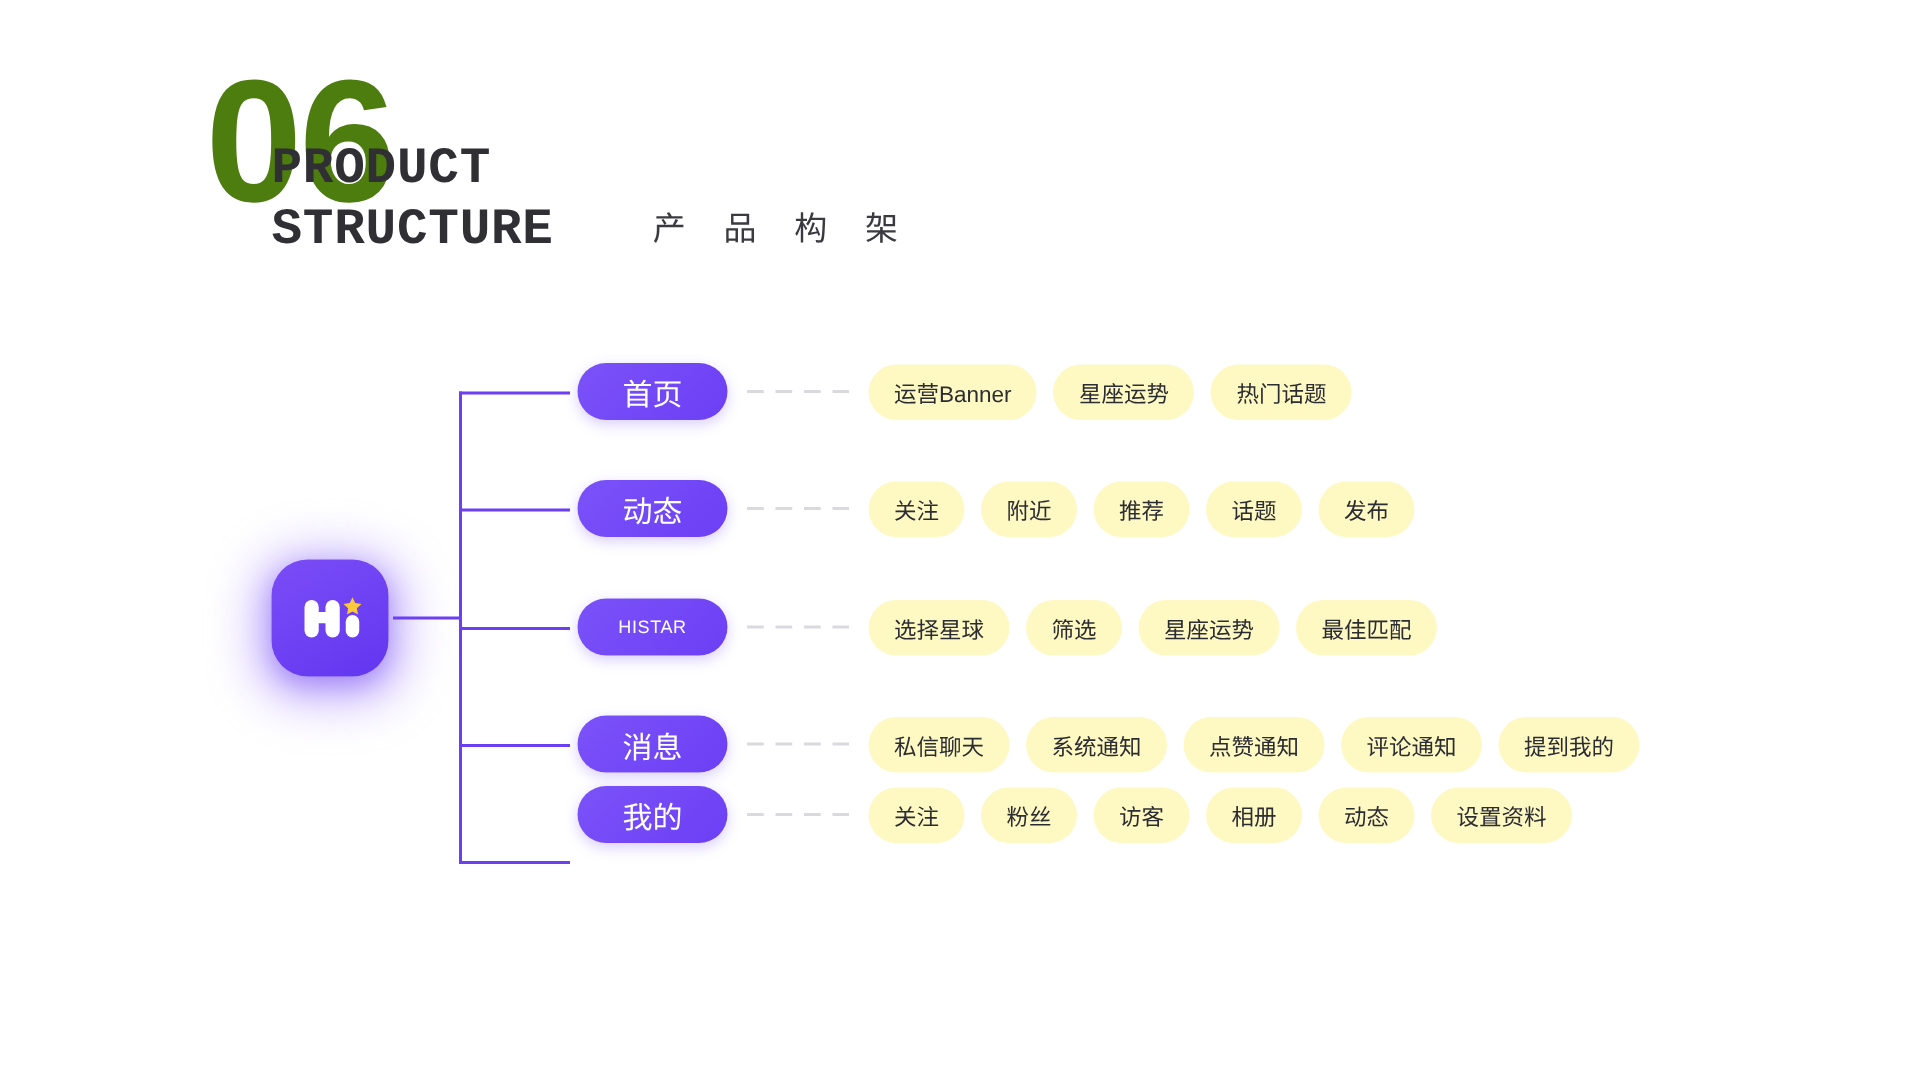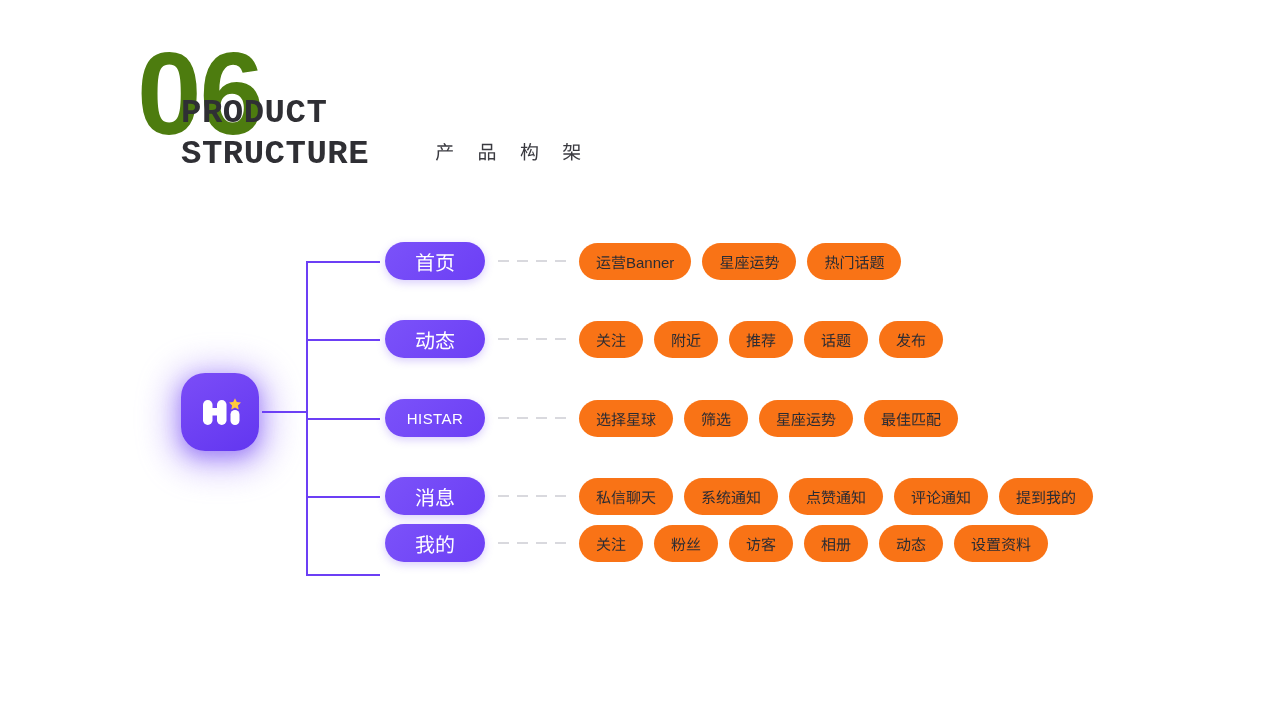--- a/index.html
+++ b/index.html
@@ -48,21 +48,21 @@
     line-height: 41px;
     white-space: nowrap;
     font-family: Liberation Mono, monospace;
   }
   .title-line-2 {
     display: flex;
     align-items: flex-end;
     gap: 44px;
   }
   .title-cn {
-    font-size: 19px;
+    font-size: 22px;
     font-weight: 400;
     letter-spacing: 6px;
     color: #3A3A40;
     margin-left: 22px;
     white-space: nowrap;
   }
 
   
   .diagram {
     position: absolute;
@@ -151,42 +151,42 @@
     background: linear-gradient(135deg, #7B52F9 0%, #6C3FF5 100%);
     color: #ffffff;
     font-size: 20px;
     display: flex;
     align-items: center;
     justify-content: center;
     white-space: nowrap;
     box-shadow: 0 3px 9px rgba(108, 63, 245, 0.25);
   }
   .pill-primary.is-latin {
-    font-size: 15px;
+    font-size: 12px;
     letter-spacing: 0.4px;
   }
   .dash-connector {
     width: 68px;
     height: 2px;
     margin: 0 13px 0 13px;
     background-image: linear-gradient(to right, #D9D9DE 0 11px, transparent 11px 19px);
     background-size: 19px 2px;
     background-repeat: repeat-x;
   }
   .children {
     display: flex;
     align-items: center;
     gap: 11px;
   }
   .pill-child {
     height: 37px;
     box-sizing: border-box;
     padding: 0 17px;
     border-radius: 18.5px;
-    background: #f97316;
+    background: #fef9c3;
     color: #2C2C33;
     font-size: 15px;
     display: flex;
     align-items: center;
     justify-content: center;
     white-space: nowrap;
   }
 </style>
 </head>
 <body>

